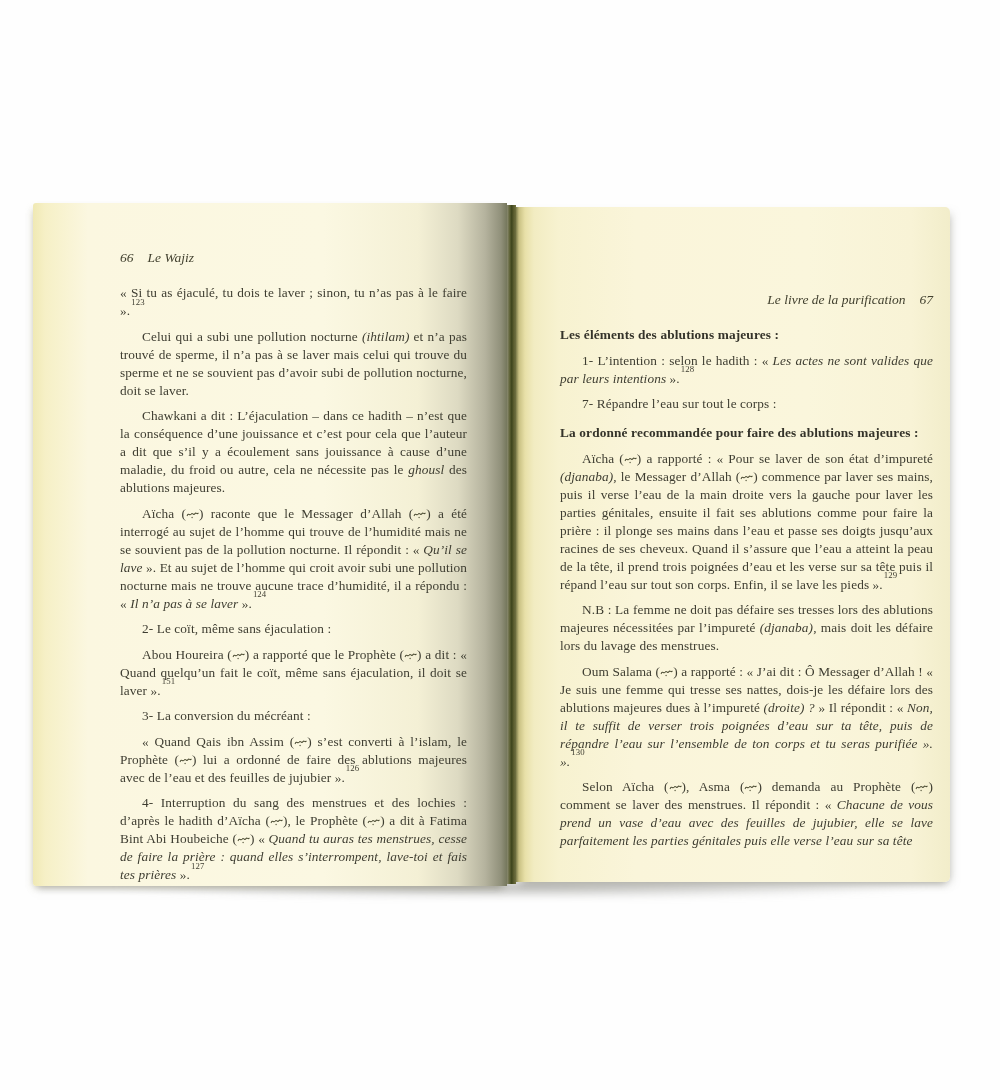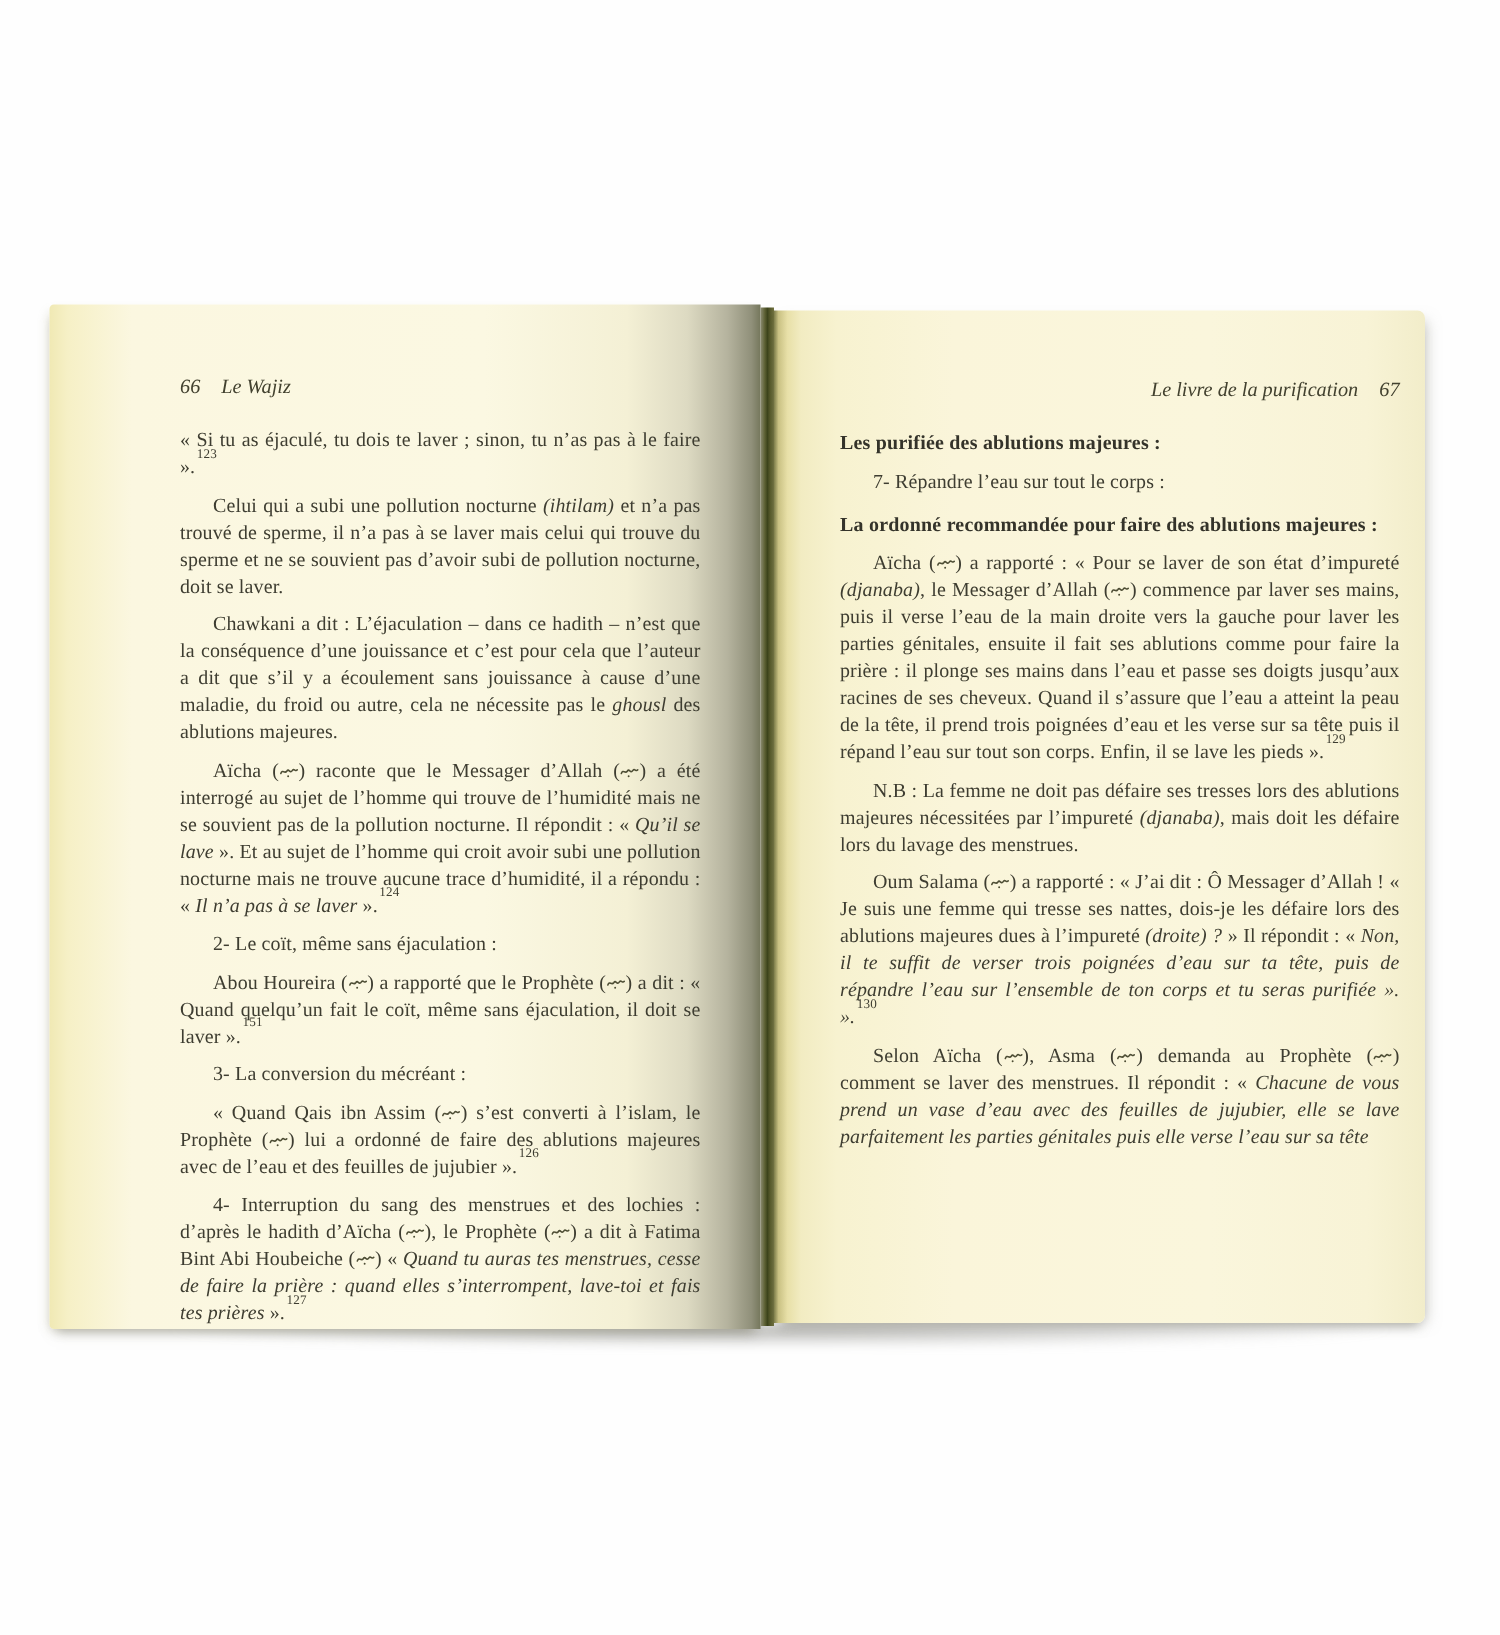--- a/index.html
+++ b/index.html
@@ -71,21 +71,21 @@
     height: 679px;
     background: linear-gradient(to right,
       #8b8b71 0%, #5c6033 32%, #3d441c 52%, #575a2c 72%, #70713f 100%);
   }
   .page-inner {
     box-sizing: border-box;
     width: 100%;
     height: 100%;
   }
   .left-page .page-inner  { padding: 46px 40px 0 87px; }
-  .right-page .page-inner { padding: 44px 17px 0 44px; }
+  .right-page .page-inner { padding: 44px 17px 0 44px; margin-top: 40px; }
 
   .page-header {
     font-style: italic;
     font-size: 13.5px;
     line-height: 18px;
     margin-bottom: 17px;
     color: #42412f;
     white-space: nowrap;
   }
   .left-page  .page-header { text-align: left; }
@@ -182,21 +182,22 @@
     </section>
 
     <div class="spine"></div>
 
     <section class="page right-page">
       <div class="page-inner">
         <div class="page-header">
           <span>Le livre de la purification</span><span class="gap"></span><span>67</span>
         </div>
         <div class="page-body">
-            <p class="para heading noindent">Les purifiée des ablutions majeures :</p>
+            <p class="para heading noindent">Les éléments des ablutions majeures :</p>
+            <p class="para">1- L’intention : selon le hadith : « <em>Les actes ne sont valides que par leurs intentions</em> ».<sup>128</sup></p>
             <p class="para">7- Répandre l’eau sur tout le corps :</p>
             <p class="para heading noindent">La ordonné recommandée pour faire des ablutions majeures :</p>
             <p class="para">Aïcha (<span class="scb"><svg viewBox="0 0 16 11" width="13" height="10" aria-hidden="true">
                   <path d="M1.5 7.5 C3 3.5 4.5 8.5 6.5 5.5 C8 3 9 8 11 5 C12.5 3 13.5 6.5 15 4.5" fill="none" stroke="#4e4e35" stroke-width="1.3" stroke-linecap="round"></path>
                   <circle cx="7.5" cy="9.8" r="0.8" fill="#4e4e35"></circle>
                 </svg></span>) a rapporté : « Pour se laver de son état d’impureté <em>(djanaba)</em>, le Messager d’Allah (<span class="scb"><svg viewBox="0 0 16 11" width="13" height="10" aria-hidden="true">
                   <path d="M1.5 7.5 C3 3.5 4.5 8.5 6.5 5.5 C8 3 9 8 11 5 C12.5 3 13.5 6.5 15 4.5" fill="none" stroke="#4e4e35" stroke-width="1.3" stroke-linecap="round"></path>
                   <circle cx="7.5" cy="9.8" r="0.8" fill="#4e4e35"></circle>
                 </svg></span>) commence par laver ses mains, puis il verse l’eau de la main droite vers la gauche pour laver les parties génitales, ensuite il fait ses ablutions comme pour faire la prière : il plonge ses mains dans l’eau et passe ses doigts jusqu’aux racines de ses cheveux. Quand il s’assure que l’eau a atteint la peau de la tête, il prend trois poignées d’eau et les verse sur sa tête puis il répand l’eau sur tout son corps. Enfin, il se lave les pieds ».<sup>129</sup></p>
             <p class="para">N.B : La femme ne doit pas défaire ses tresses lors des ablutions majeures nécessitées par l’impureté <em>(djanaba)</em>, mais doit les défaire lors du lavage des menstrues.</p>

